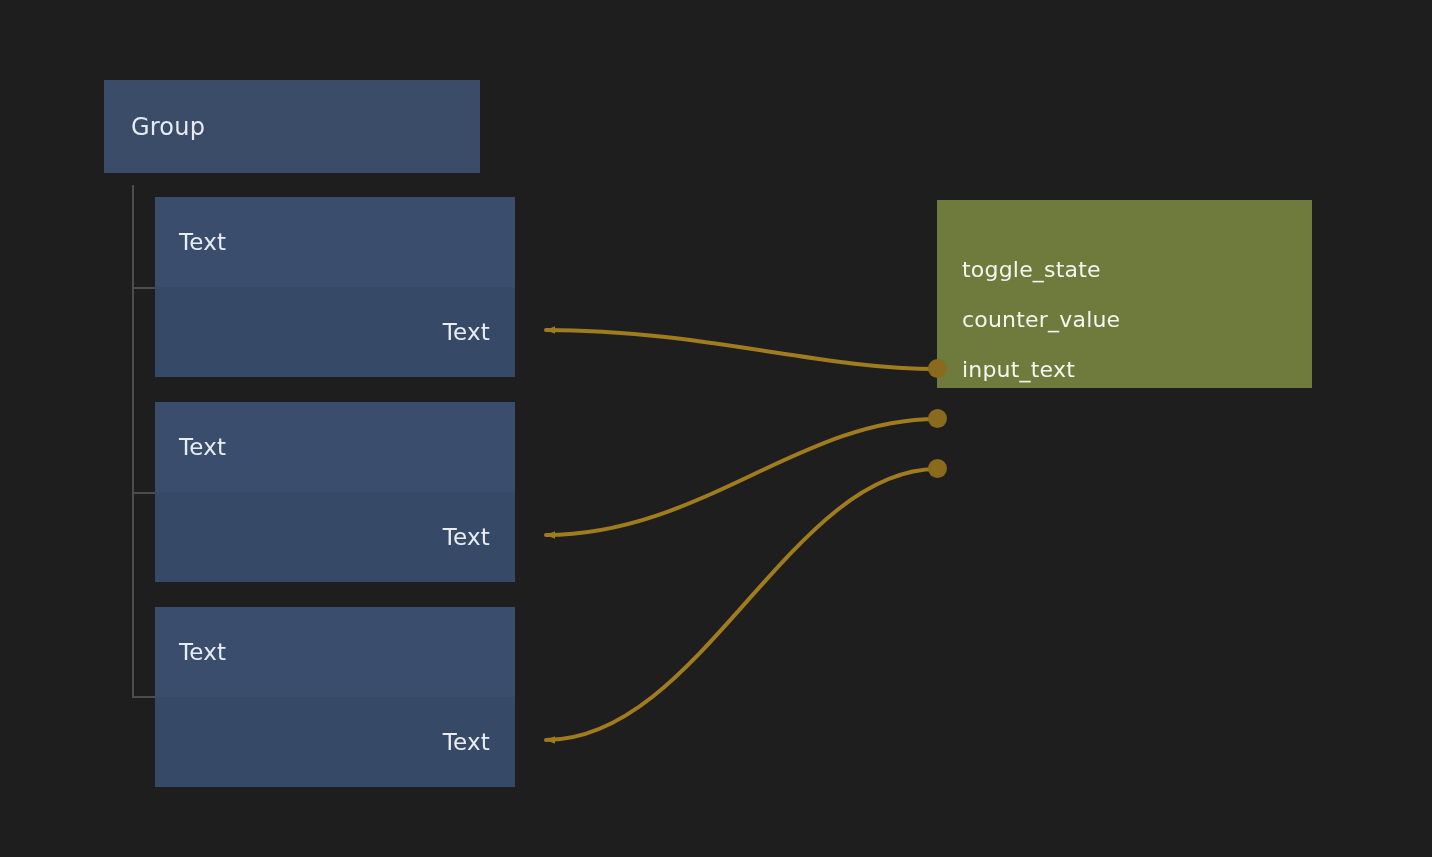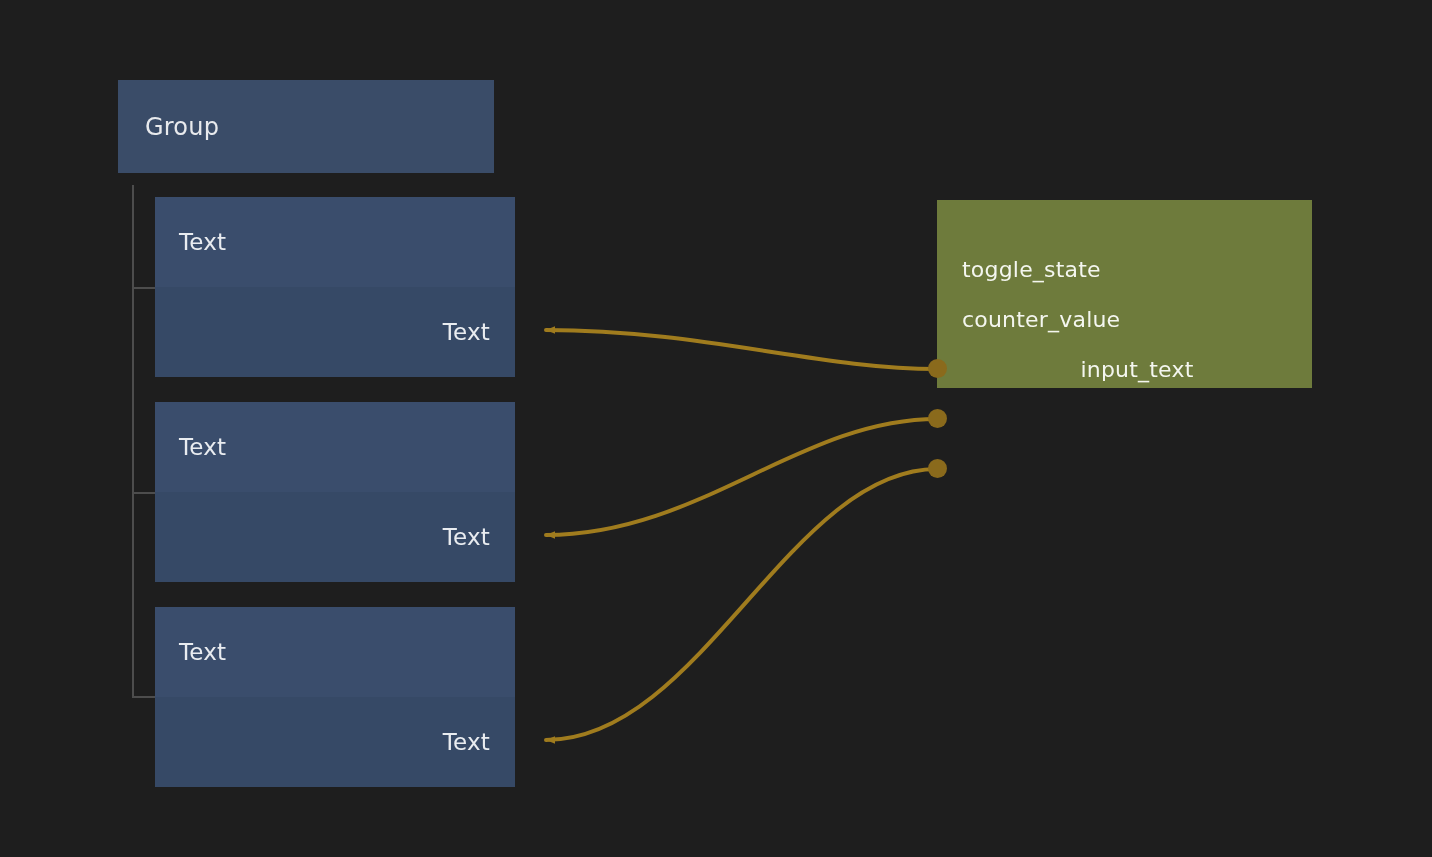--- a/index.html
+++ b/index.html
@@ -32,21 +32,20 @@
   
   .group-header {
     position: absolute;
     left: 104px;
     top: 80px;
     width: 376px;
     height: 93px;
     background: #3a4c68;
     display: flex;
     align-items: center;
-    margin-left: 14px;
   }
   .group-header-label {
     color: #e8eaed;
     font-size: 24px;
     font-weight: 400;
     padding-left: 27px;
     letter-spacing: 0.2px;
   }
 
   
@@ -210,21 +209,21 @@
     <div class="obj-body">
 
       <div class="obj-row" style="top:104px;">
         <span class="obj-row-label">counter_value</span>
       </div>
 
       <div class="obj-row" style="top:54px;">
         <span class="obj-row-label">toggle_state</span>
       </div>
 
-      <div class="obj-row" style="top:154px;justify-content:center;">
+      <div class="obj-row" style="top:154px;">
         <span class="obj-row-label">input_text</span>
       </div>
 
     </div>
   </div>
 
   <div class="port-dot" style="left:928px; top:359px;"></div>
   <div class="port-dot" style="left:928px; top:409px;"></div>
   <div class="port-dot" style="left:928px; top:459px;"></div>
 

